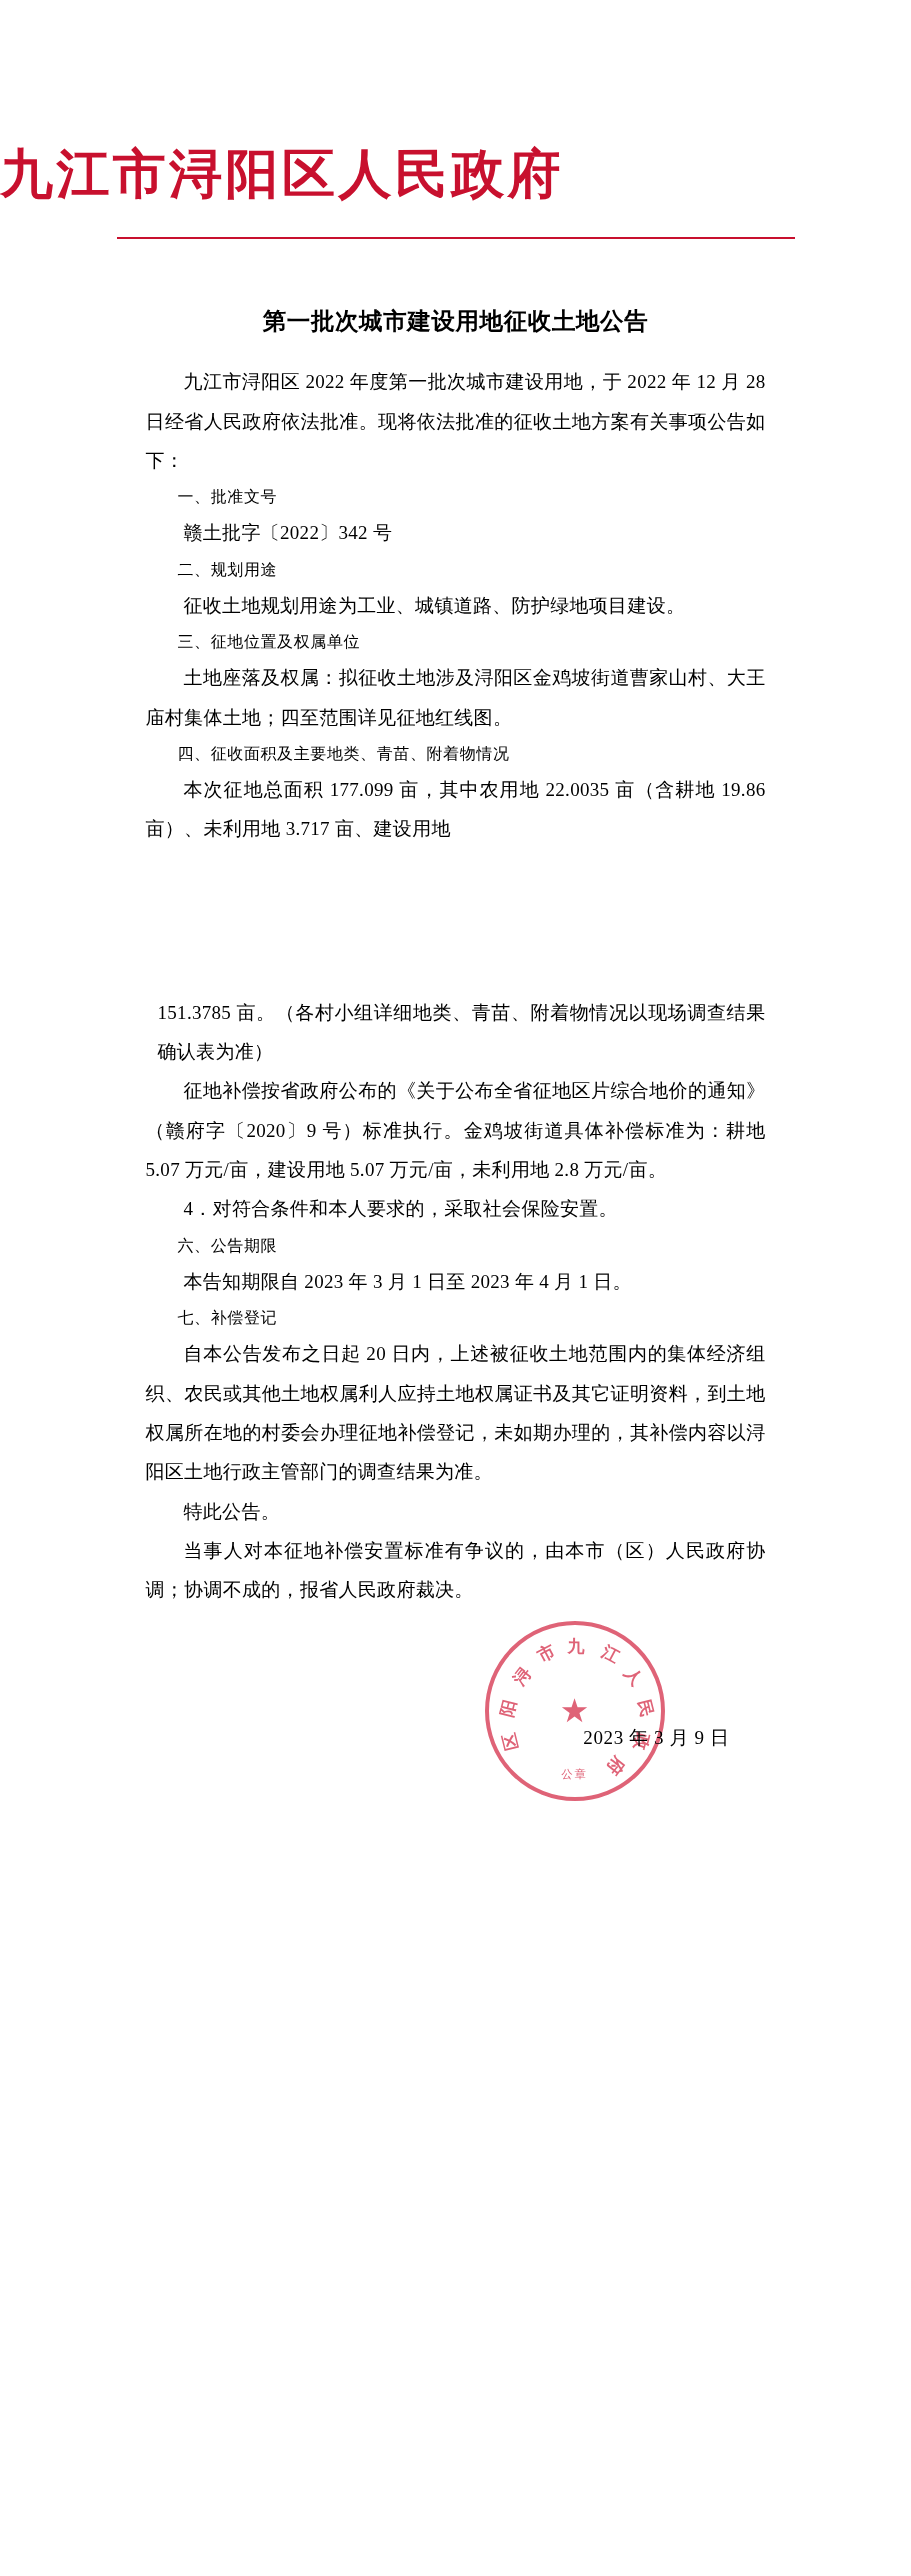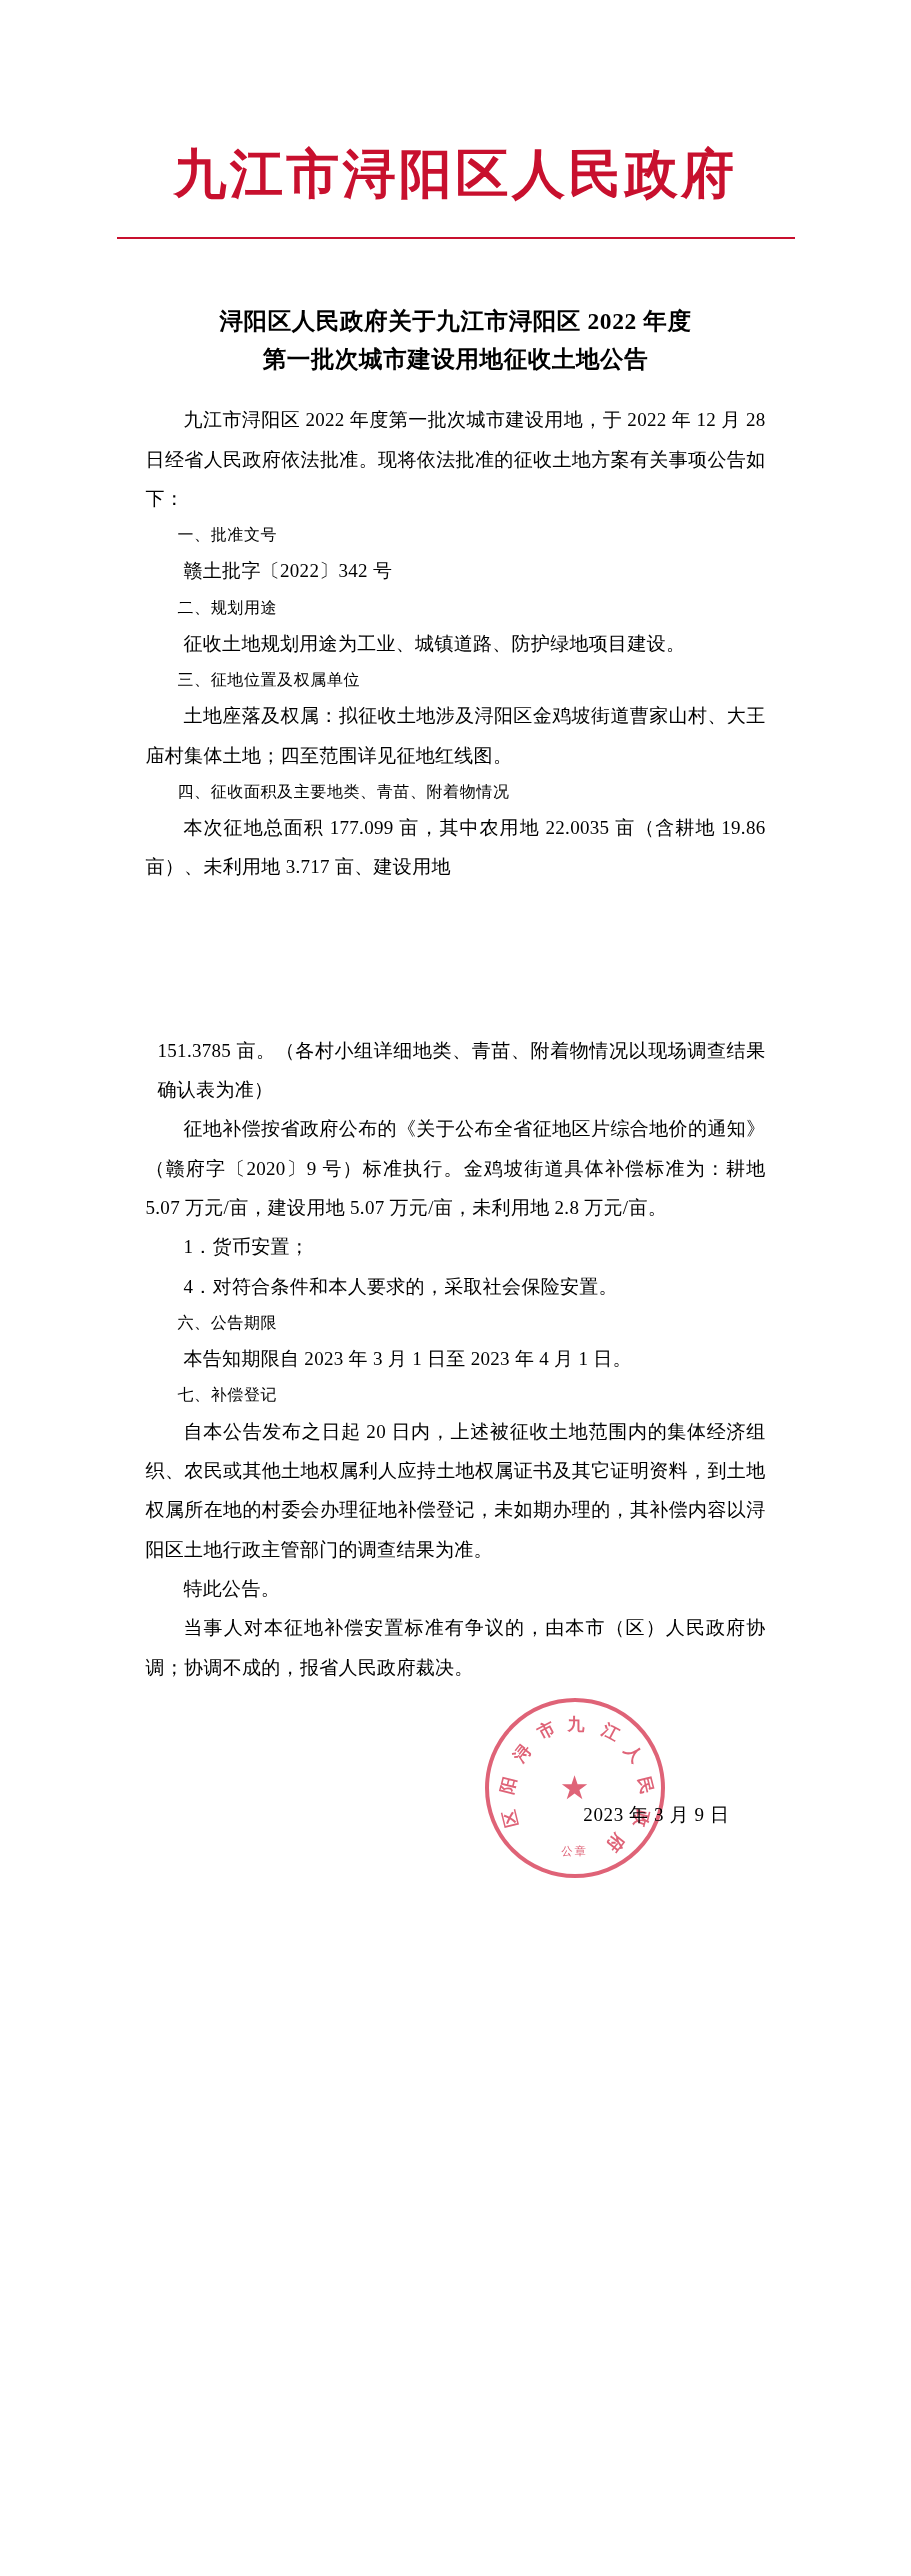--- a/index.html
+++ b/index.html
@@ -15,21 +15,21 @@
   .page {
     position: relative;
     width: 911px;
     min-height: 2576px;
     background: #ffffff;
     box-sizing: border-box;
   }
   
   .masthead {
     padding-top: 144px;
-    text-align: center;
+    text-align: left;
   }
   .masthead-title {
     color: #c8102e;
     font-family: "Liberation Serif", "DejaVu Serif", serif;
     font-weight: bold;
     font-size: 53px;
     letter-spacing: 3.4px;
     line-height: 1.15;
     white-space: nowrap;
   }
@@ -142,21 +142,20 @@
 <div class="page">
 
   <div class="masthead">
     <div class="masthead-title">九江市浔阳区人民政府</div>
     <div class="masthead-rule"></div>
   </div>
 
   <div class="doc-body">
 
     <div class="doc-title">
-      <span class="line">浔阳区人民政府关于九江市浔阳区 2022 年度</span>
       <span class="line">第一批次城市建设用地征收土地公告</span>
     </div>
 
     <div style="height:22px"></div>
 
     <p class="para">九江市浔阳区 2022 年度第一批次城市建设用地，于 2022 年 12 月 28 日经省人民政府依法批准。现将依法批准的征收土地方案有关事项公告如下：</p>
 
     <p class="heading">一、批准文号</p>
     <p class="para">赣土批字〔2022〕342 号</p>
 
@@ -167,21 +166,20 @@
     <p class="para">土地座落及权属：拟征收土地涉及浔阳区金鸡坡街道曹家山村、大王庙村集体土地；四至范围详见征地红线图。</p>
 
     <p class="heading">四、征收面积及主要地类、青苗、附着物情况</p>
     <p class="para">本次征地总面积 177.099 亩，其中农用地 22.0035 亩（含耕地 19.86 亩）、未利用地 3.717 亩、建设用地</p>
 
     <div class="page-break"></div>
 
     <p class="para nospace">151.3785 亩。（各村小组详细地类、青苗、附着物情况以现场调查结果确认表为准）</p>
 
     <p class="para">征地补偿按省政府公布的《关于公布全省征地区片综合地价的通知》（赣府字〔2020〕9 号）标准执行。金鸡坡街道具体补偿标准为：耕地 5.07 万元/亩，建设用地 5.07 万元/亩，未利用地 2.8 万元/亩。</p>
-    <p class="para">1．货币安置；</p>
     <p class="para">4．对符合条件和本人要求的，采取社会保险安置。</p>
 
     <p class="heading">六、公告期限</p>
     <p class="para">本告知期限自 2023 年 3 月 1 日至 2023 年 4 月 1 日。</p>
 
     <p class="heading">七、补偿登记</p>
     <p class="para">自本公告发布之日起 20 日内，上述被征收土地范围内的集体经济组织、农民或其他土地权属利人应持土地权属证书及其它证明资料，到土地权属所在地的村委会办理征地补偿登记，未如期办理的，其补偿内容以浔阳区土地行政主管部门的调查结果为准。</p>
 
     <p class="para">特此公告。</p>
     <p class="para">当事人对本征地补偿安置标准有争议的，由本市（区）人民政府协调；协调不成的，报省人民政府裁决。</p>

